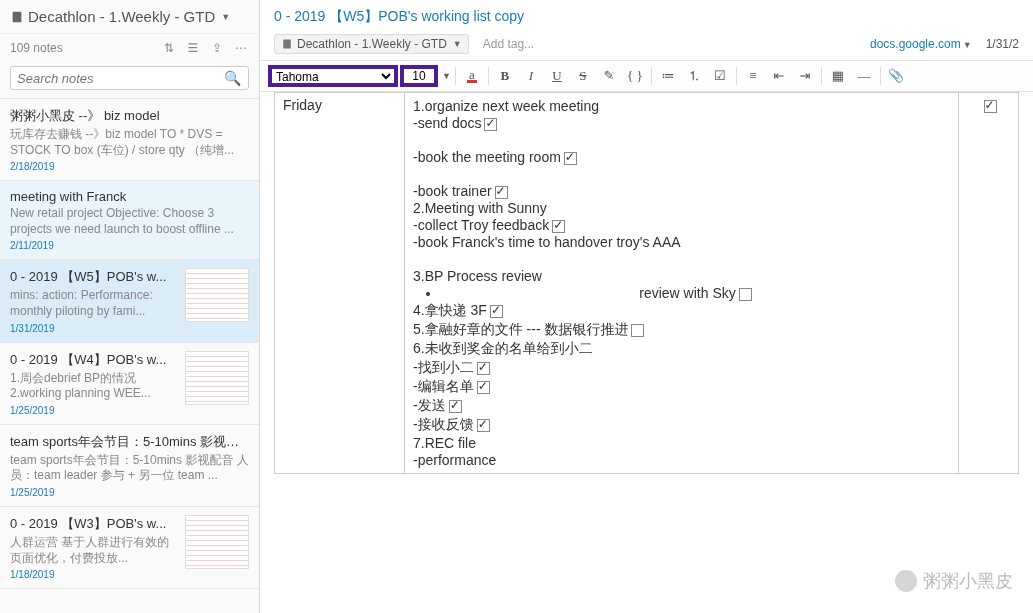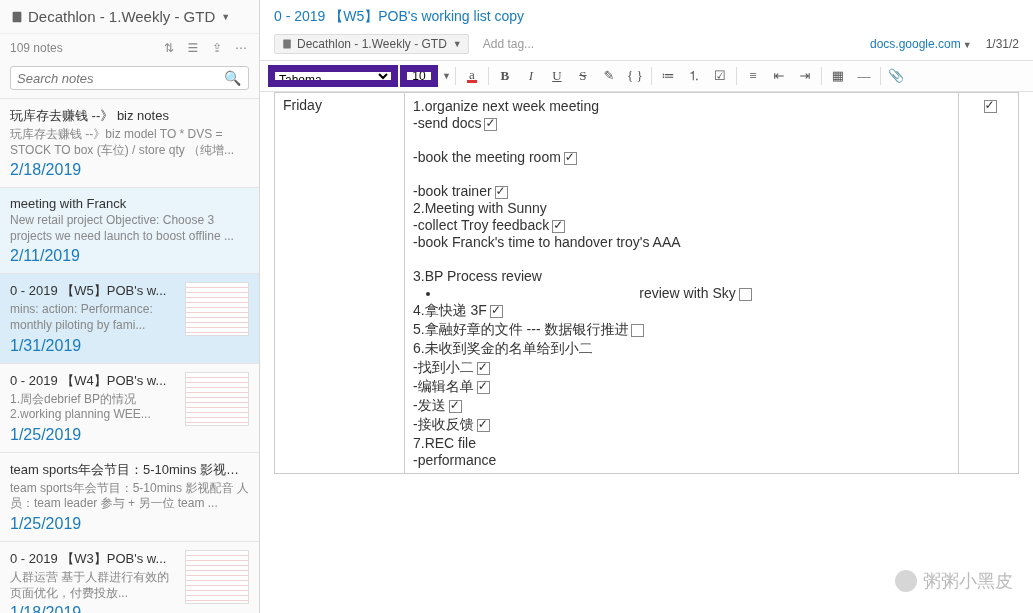--- a/index.html
+++ b/index.html
@@ -15,33 +15,33 @@
 .search-box { display: flex; align-items: center; border: 1px solid #ccc; border-radius: 3px; background: #fff; padding: 3px 6px; }
 .search-box input { border: none; outline: none; flex: 1; font-size: 13px; font-style: italic; color: #999; background: transparent; }
 .search-box .mag { color: #777; font-size: 14px; }
 .note-list { flex: 1; overflow-y: auto; border-top: 1px solid #e5e5e5; }
 .note-item { padding: 8px 10px; border-bottom: 1px solid #e5e5e5; cursor: pointer; display: flex; gap: 6px; }
 .note-item .textcol { flex: 1; min-width: 0; }
 .note-item.selected { background: #d9ecf7; }
 .note-item.hover { background: #eaf4fb; }
 .note-title { font-size: 13px; color: #333; white-space: nowrap; overflow: hidden; text-overflow: ellipsis; margin-bottom: 2px; }
 .note-snippet { font-size: 12px; color: #888; line-height: 1.3; max-height: 32px; overflow: hidden; }
-.note-date { font-size: 16px; color: #1a7bbd; margin-top: 3px; }
+.note-date { font-size: 10px; color: #1a7bbd; margin-top: 3px; }
 .thumb { width: 64px; height: 54px; background: #eee; border: 1px solid #ddd; background-image: repeating-linear-gradient(#fff, #fff 4px, #f0d0d0 4px, #f0d0d0 5px); background-size: 100% 100%; }
 .main { flex: 1; display: flex; flex-direction: column; }
 .top-title { padding: 8px 14px 4px; color: #1a7bbd; font-size: 14px; }
 .meta-row { display: flex; align-items: center; padding: 4px 14px 6px; gap: 14px; font-size: 12px; color: #555; }
 .notebook-pill { display: flex; align-items: center; gap: 4px; background: #f3f3f3; border: 1px solid #ddd; border-radius: 2px; padding: 2px 6px; }
 .notebook-pill svg { width: 12px; height: 12px; fill: #777; }
 .add-tag { color: #999; }
 .meta-row .spacer { flex: 1; }
 .source-url { color: #1a7bbd; cursor: pointer; }
 .drop { font-size: 9px; color: #666; margin-left: 2px; }
 .toolbar { display: flex; align-items: center; gap: 2px; padding: 4px 8px; border-top: 1px solid #e0e0e0; border-bottom: 1px solid #e0e0e0; background: #fdfdfd; }
-.toolbar select, .toolbar .fsize { border: 7px solid #4c1d95; font-size: 12px; height: 22px; background: #fff; }
+.toolbar select, .toolbar .fsize { border: 4px solid #4c1d95; font-size: 12px; height: 22px; background: #fff; }
 .toolbar select.fontsel { width: 130px; }
 .toolbar .fsize { width: 38px; text-align: center; }
 .tb-btn { width: 24px; height: 22px; display: inline-flex; align-items: center; justify-content: center; color: #555; font-family: Georgia, serif; cursor: pointer; border-radius: 2px; }
 .tb-sep { width: 1px; height: 18px; background: #ddd; margin: 0 2px; }
 .under-a { display: inline-block; border-bottom: 3px solid #d33; line-height: 10px; padding: 0 2px; font-family: Tahoma; }
 .content { flex: 1; overflow: auto; padding: 0 14px; }
 table.maint { width: 100%; border-collapse: collapse; }
 table.maint td { border: 1px solid #ccc; padding: 4px 8px; font-family: Tahoma, sans-serif; font-size: 14px; vertical-align: top; }
 .col-day { width: 130px; }
 .col-chk { width: 60px; text-align: center; }
@@ -74,21 +74,21 @@
   </div>
   <div class="search-wrap">
     <div class="search-box">
       <input placeholder="Search notes" style="">
       <span class="mag">🔍</span>
     </div>
   </div>
   <div class="note-list" id="note-list">
       <div class="note-item">
         <div class="textcol">
-          <div class="note-title">玩库存去赚钱 --》 biz notes</div>
+          <div class="note-title">粥粥小黑皮 --》 biz model</div>
           <div class="note-snippet">玩库存去赚钱 --》biz model TO * DVS = STOCK TO box (车位) / store qty （纯增...</div>
           <div class="note-date">2/18/2019</div>
         </div>
       </div>
       <div class="note-item hover">
         <div class="textcol">
           <div class="note-title">meeting with Franck</div>
           <div class="note-snippet">New retail project Objective: Choose 3 projects we need launch to boost offline ...</div>
           <div class="note-date">2/11/2019</div>
         </div>

